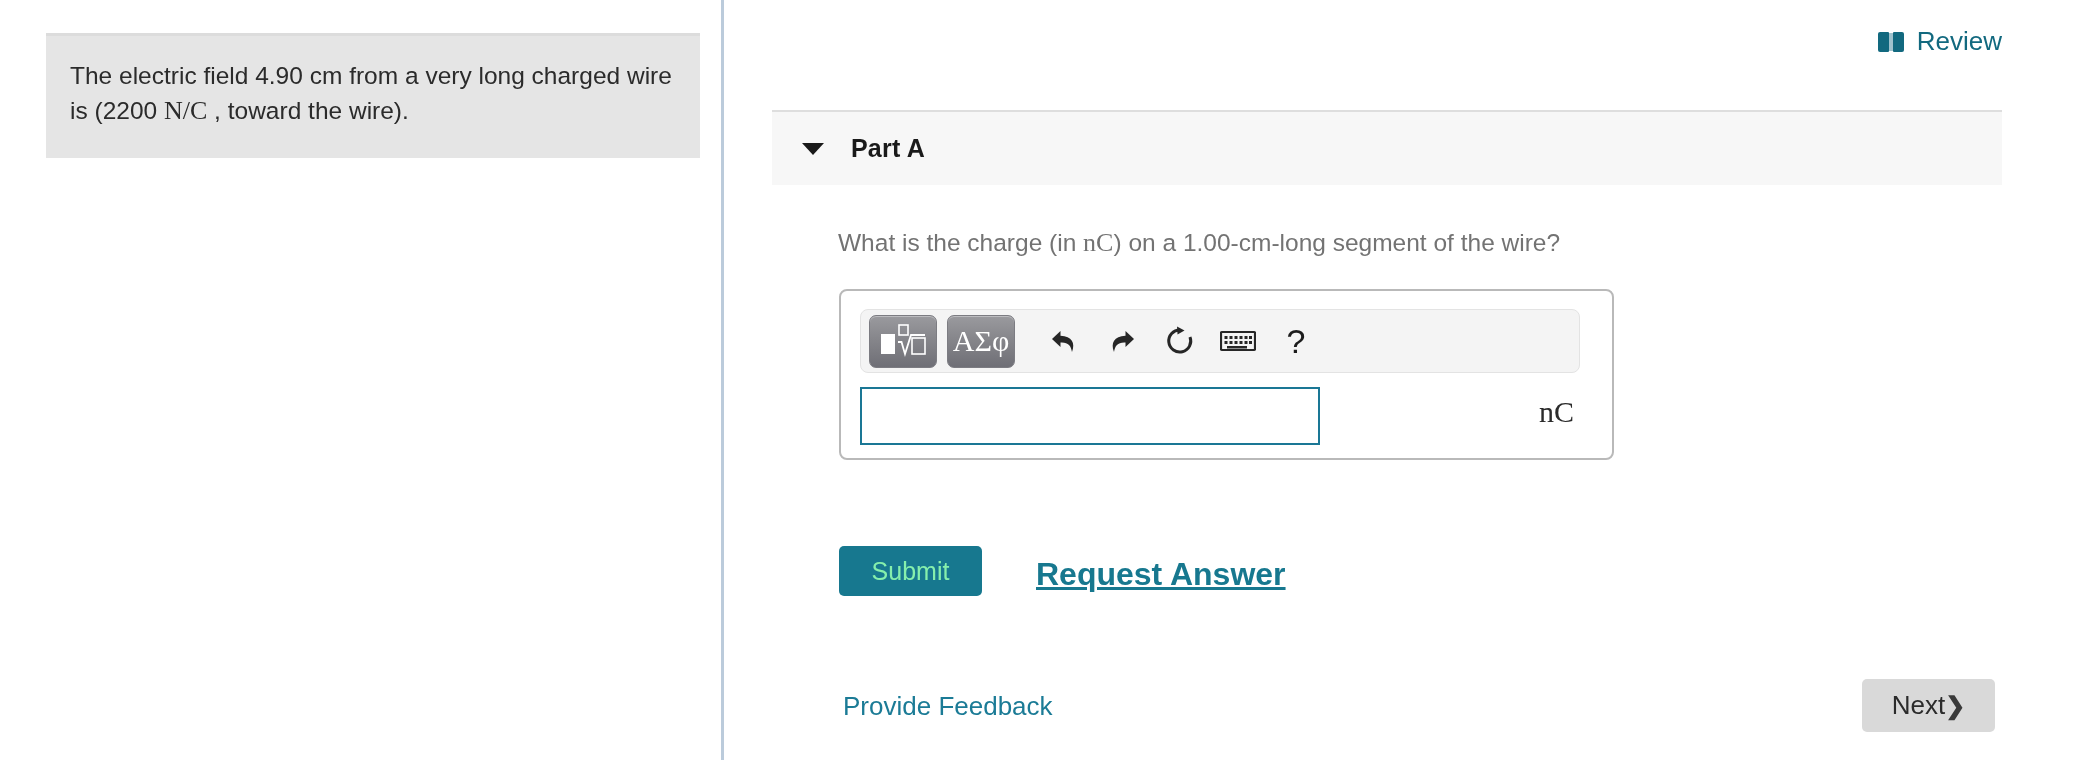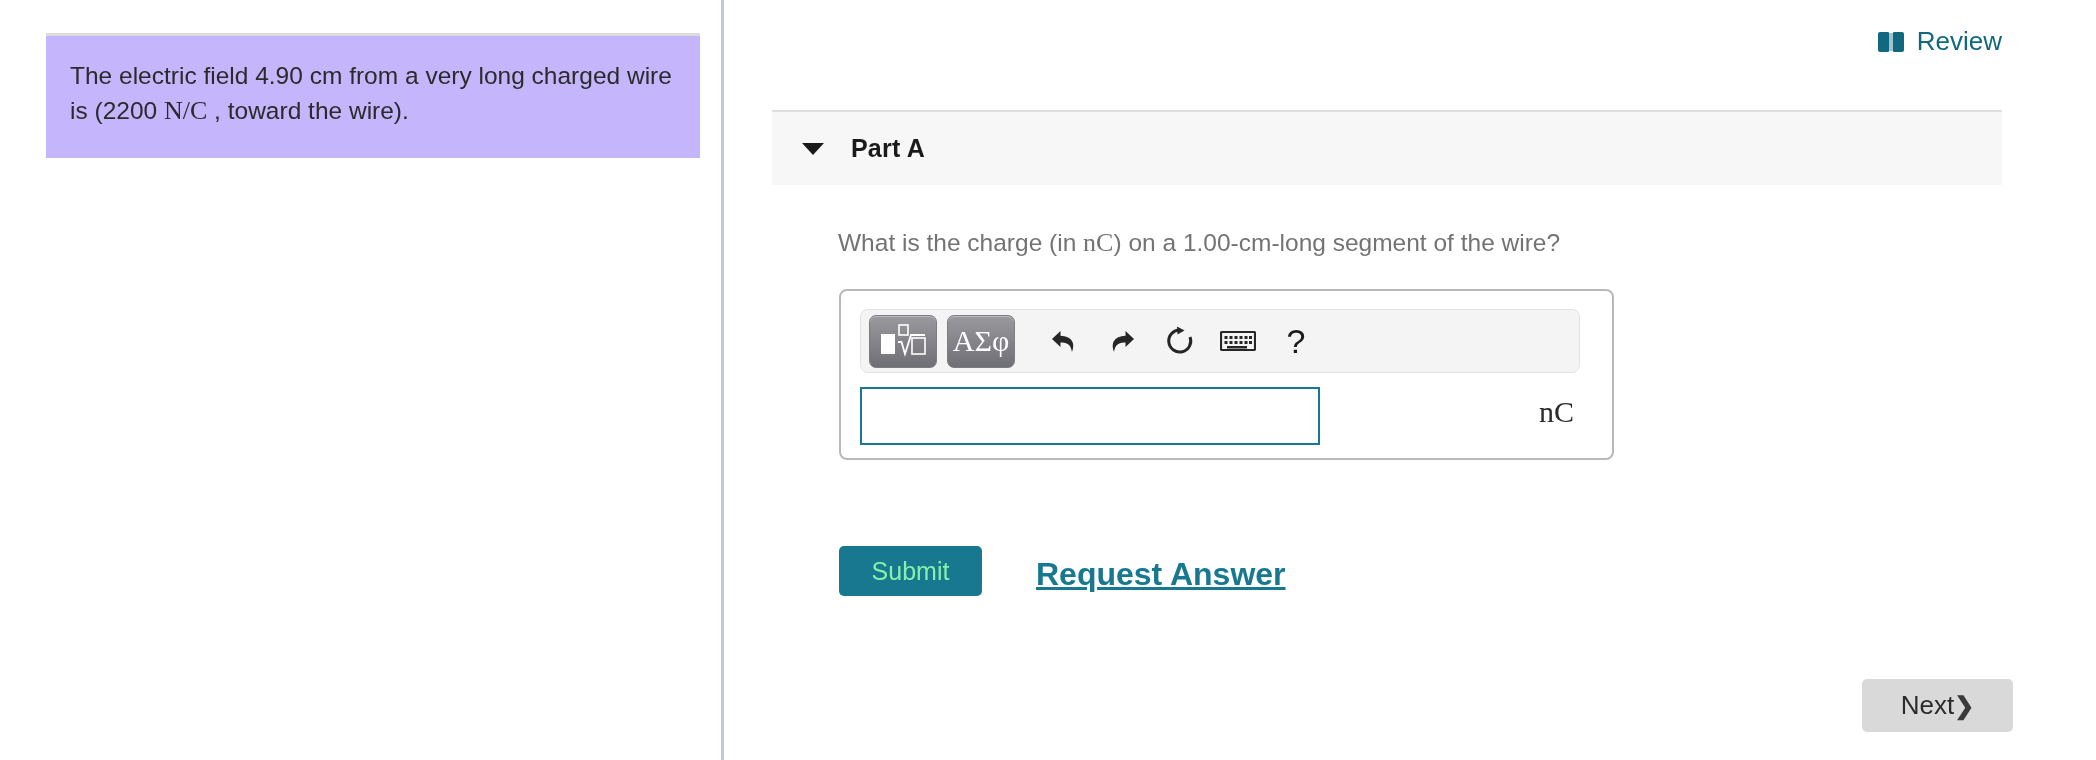--- a/index.html
+++ b/index.html
@@ -30,21 +30,21 @@
     height: 760px;
     background: #ffffff;
   }
   .problem-box {
     position: absolute;
     left: 46px;
     top: 33px;
     width: 654px;
     height: 125px;
     box-sizing: border-box;
-    background: #c4b5fd;
+    background: #e5e5e5;
     border-top: 3px solid #dcdcdc;
   }
   .problem-text {
     position: absolute;
     left: 24px;
     top: 22px;
     width: 608px;
     font-size: 24.5px;
     line-height: 35px;
     color: #2b2b2b;
@@ -271,21 +271,21 @@
     transform: translateY(-50%);
     font-size: 26px;
     color: #1b7b96;
     text-decoration: none;
     cursor: pointer;
   }
   .next-btn {
     position: absolute;
     left: 1138px;
     top: 679px;
-    width: 151px;
+    width: 133px;
     height: 53px;
     background: #d9d9d9;
     border: none;
     border-radius: 5px;
     color: #2b2b2b;
     font-size: 26px;
     font-family: "Liberation Sans", sans-serif;
     display: flex;
     align-items: center;
     justify-content: center;
@@ -395,20 +395,21 @@
       </div>
 
       <input class="answer-input" type="text" value="" placeholder="" style="">
 
       <div class="unit-label">nC</div>
     </div>
 
     <button class="submit-btn">Submit</button>
     <a class="request-answer">Request Answer</a>
 
+    <a class="provide-feedback">Provide Feedback</a>
 
     <button class="next-btn">
       <span>Next</span>
       <span class="chev-right">❯</span>
     </button>
 
   </div>
 </div>
 
 </body></html>

